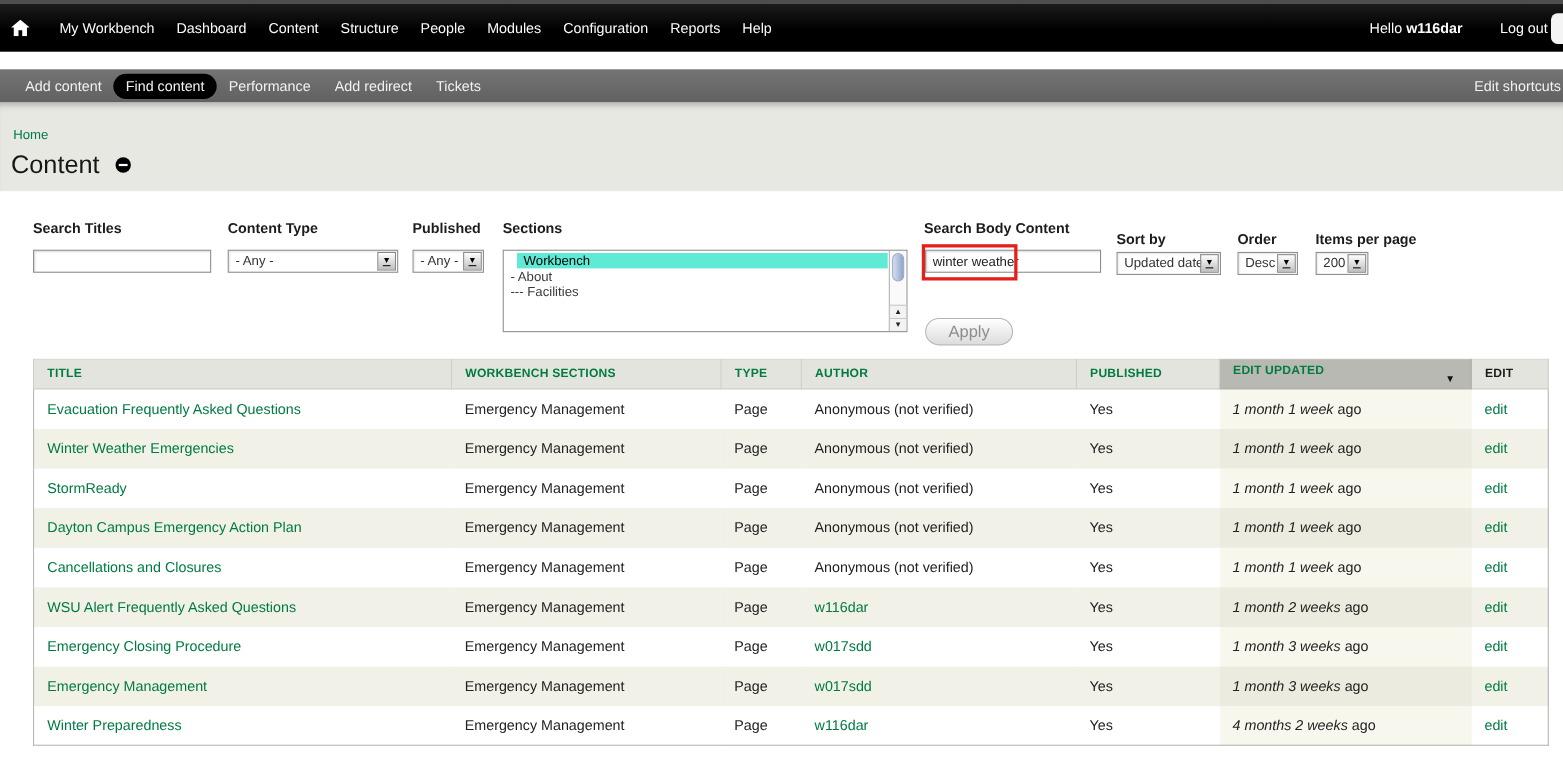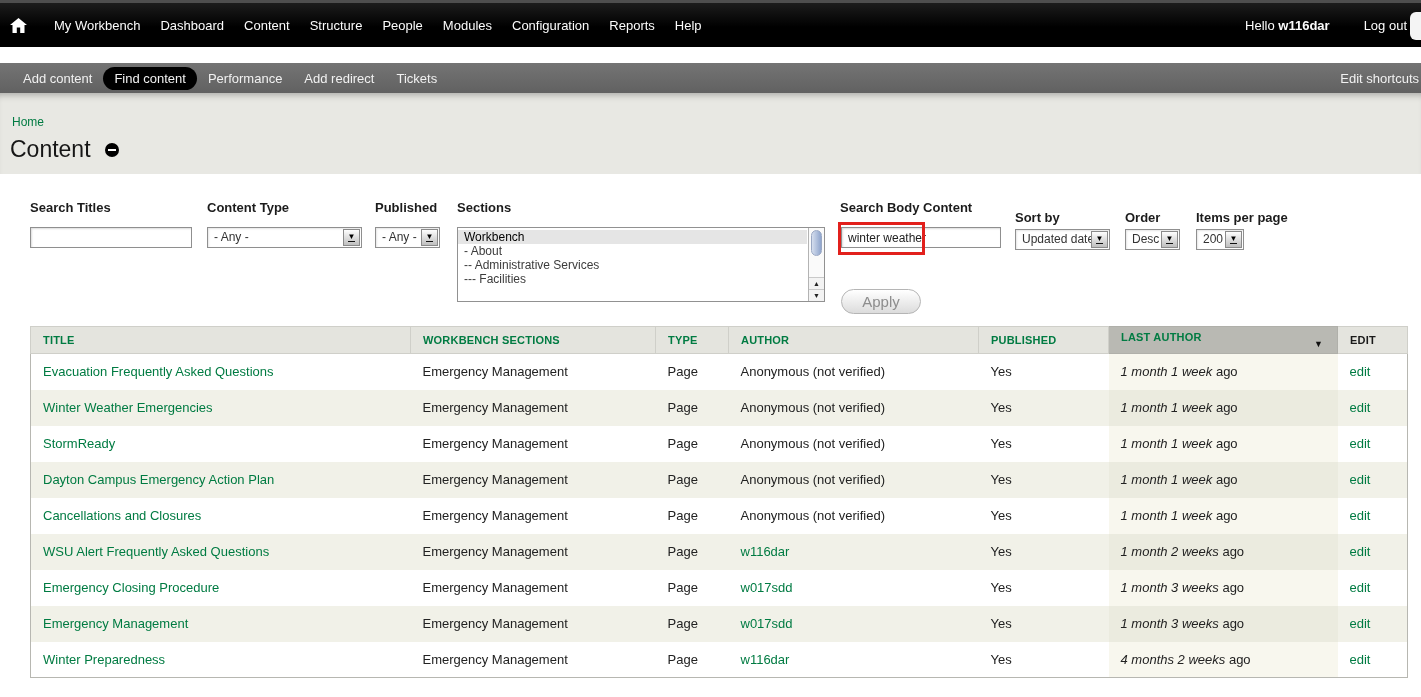--- a/index.html
+++ b/index.html
@@ -44,21 +44,21 @@
          box-shadow:inset 1px 1px 2px rgba(0,0,0,.10); }
   .sel .val { display:block; line-height:19px; padding:0 22px 0 6px; font-size:12px; color:#333;
          white-space:nowrap; overflow:hidden; }
   .sel .dd { position:absolute; top:1px; right:1px; width:17px; height:17px;
          background:linear-gradient(#fefefe,#bfbfbf); border:1px solid #8a8a8a;
          display:flex; align-items:center; justify-content:center; }
   .sel .tri { font-style:normal; font-size:8px; line-height:8px; color:#000; border-bottom:1px solid #111; }
   .multisel { position:absolute; background:#fff; border:1px solid #919191; overflow:hidden; }
   .multisel .opts { position:absolute; left:0; top:2px; right:17px; }
   .multisel .opt { height:14px; line-height:14px; font-size:12px; color:#3c3c3c; padding-left:6px; white-space:nowrap; }
-  .multisel .opt.selected { background:#e5e5e5; color:#000; }
+  .multisel .opt.selected { background:#5eead4; color:#000;margin-left:12px; }
   .msb { position:absolute; right:0; top:0; bottom:0; width:16px; border-left:1px solid #b3b3b3; background:#fafafa; }
   .msb .thumb { position:absolute; left:2px; top:2px; width:11px; height:26px; border-radius:6px;
          background:linear-gradient(90deg,#d5deee,#8fa5cd); border:1px solid #9aa8c4; }
   .msb .btn { position:absolute; left:0; right:0; height:12px; font-size:7px; color:#222; text-align:center;
          line-height:12px; background:#f3f3f3; border-top:1px solid #c9c9c9; }
   .msb .up { bottom:12px; } .msb .down { bottom:0; }
   .annotation-red { position:absolute; border:3px solid #E2201C; background:transparent; z-index:5; }
   .apply-btn { position:absolute; left:841px; top:115px; width:80px; height:25px; border-radius:13px;
          border:1px solid #b5b5b5; background:linear-gradient(#ffffff,#dcdcdc); color:#8d8d8d;
          font-size:15px; text-align:center; line-height:23px; }
@@ -143,21 +143,20 @@
       <span class="dd">
           <i class="tri">▼</i>
         </span>
     </div>
 
     <span class="flabel" style="left:457px;top:26px">Sections</span>
     <div class="multisel" style="left:457px;top:53px;width:368px;height:75px">
       <div class="opts">
         <div class="opt selected">Workbench</div>
         <div class="opt">- About</div>
-        <div class="opt">-- Administrative Services</div>
         <div class="opt">--- Facilities</div>
       </div>
       <div class="msb">
         <span class="thumb"></span>
         <span class="btn up">▲</span>
         <span class="btn down">▼</span>
       </div>
     </div>
 
     <span class="flabel" style="left:840px;top:26px">Search Body Content</span>
@@ -203,21 +202,21 @@
     </colgroup>
     <thead>
       <tr>
         <th><span class="hlink">TITLE</span></th>
         <th><span class="hlink">WORKBENCH SECTIONS</span></th>
         <th><span class="hlink">TYPE</span></th>
         <th><span class="hlink">AUTHOR</span></th>
         <th><span class="hlink">PUBLISHED</span></th>
         <th class="active">
           <span class="sort-arrow">▼</span>
-          <span class="hlink">LAST AUTHOR</span>
+          <span class="hlink">EDIT UPDATED</span>
         </th>
         <th><span class="hplain">EDIT</span></th>
       </tr>
     </thead>
     <tbody>
       <tr>
         <td><span class="glink">Evacuation Frequently Asked Questions</span></td>
         <td><span>Emergency Management</span></td>
         <td><span>Page</span></td>
         <td><span class="plain">Anonymous (not verified)</span></td>

